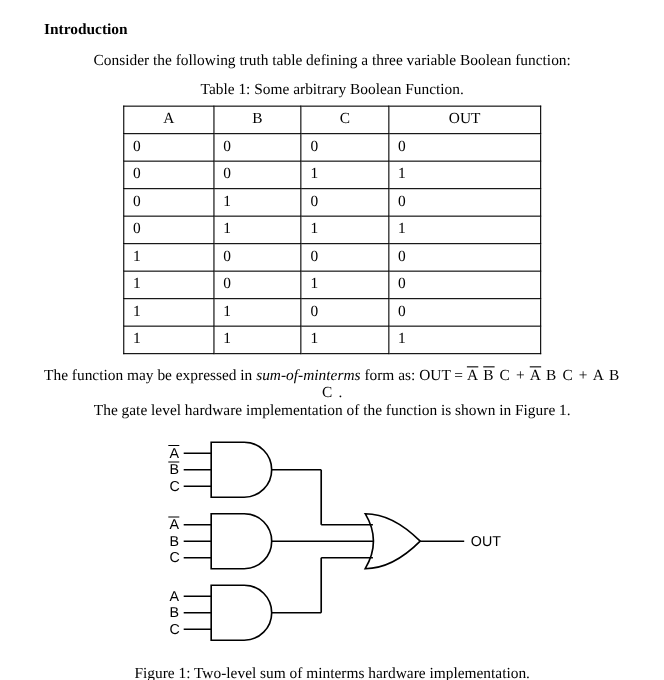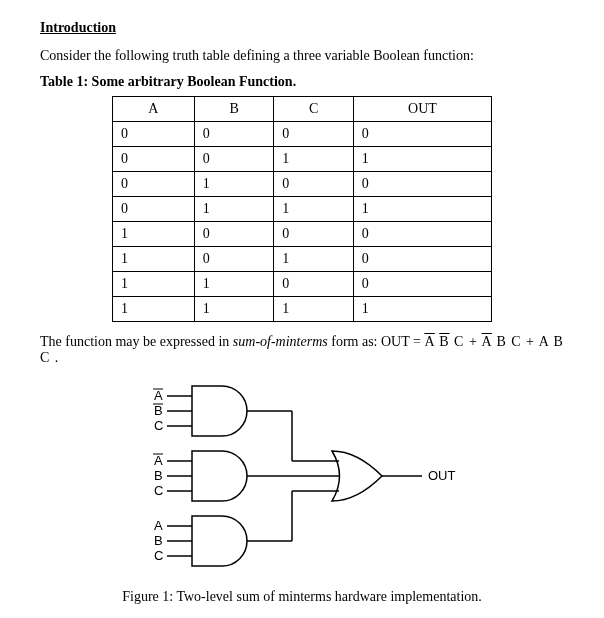--- a/index.html
+++ b/index.html
@@ -9,26 +9,25 @@
     background: #fff;
     margin: 0;
     padding: 20px 40px;
     width: 604px;
     box-sizing: border-box;
   }
   h3.intro {
     font-size: 14px;
     font-weight: bold;
     margin: 0 0 12px 0;
-    text-decoration: underline;
   }
-  p { margin: 6px 0; }
+  p { margin: 6px 0; text-align: center; }
   .table-caption {
-    text-align: left;
-    font-weight: bold;
+    text-align: center;
+    font-weight: normal;
     margin: 10px 0 6px 0;
   }
   table.truth {
     border-collapse: collapse;
     margin: 0 auto 12px auto;
     width: 380px;
   }
   table.truth th, table.truth td {
     border: 1px solid #000;
     padding: 4px 8px;
@@ -115,20 +114,21 @@
         <td>1</td>
         <td>1</td>
         <td>1</td>
         <td>1</td>
       </tr>
     </tbody>
 </table>
 
 <p>
   <span>The function may be expressed in </span><em>sum-of-minterms</em><span> form as:  OUT = </span><span class="spaced"><span id="t1"><span><span class="ov">A</span> <span class="ov">B</span> <span>C</span> </span></span><span> + </span><span id="t2"><span><span class="ov">A</span> <span>B</span> <span>C</span> </span></span><span> + </span><span id="t3"><span><span>A</span> <span>B</span> <span>C</span> </span></span></span><span> .</span><br>
+  <span>The gate level hardware implementation of the function is shown in Figure 1.</span>
 </p>
 
 <svg class="fig" width="360" height="200" viewBox="0 0 360 200">
   <g stroke="#000" stroke-width="1.5" fill="none">
 
     <path d="M70 10 L100 10 A25 25 0 0 1 100 60 L70 60 Z"></path>
     <line x1="45" y1="20" x2="70" y2="20"></line>
     <line x1="45" y1="35" x2="70" y2="35"></line>
     <line x1="45" y1="50" x2="70" y2="50"></line>
 

